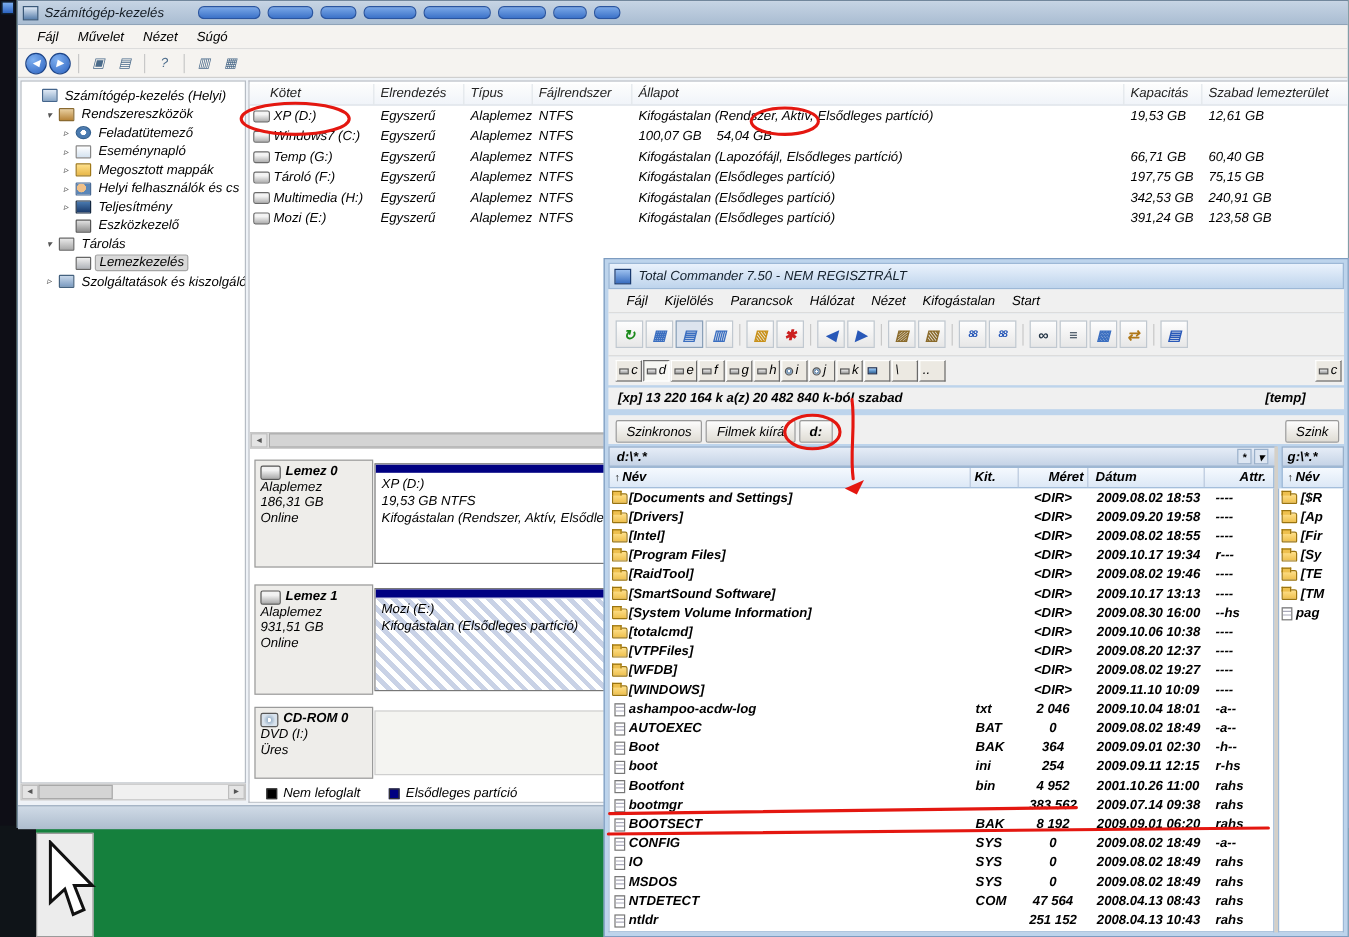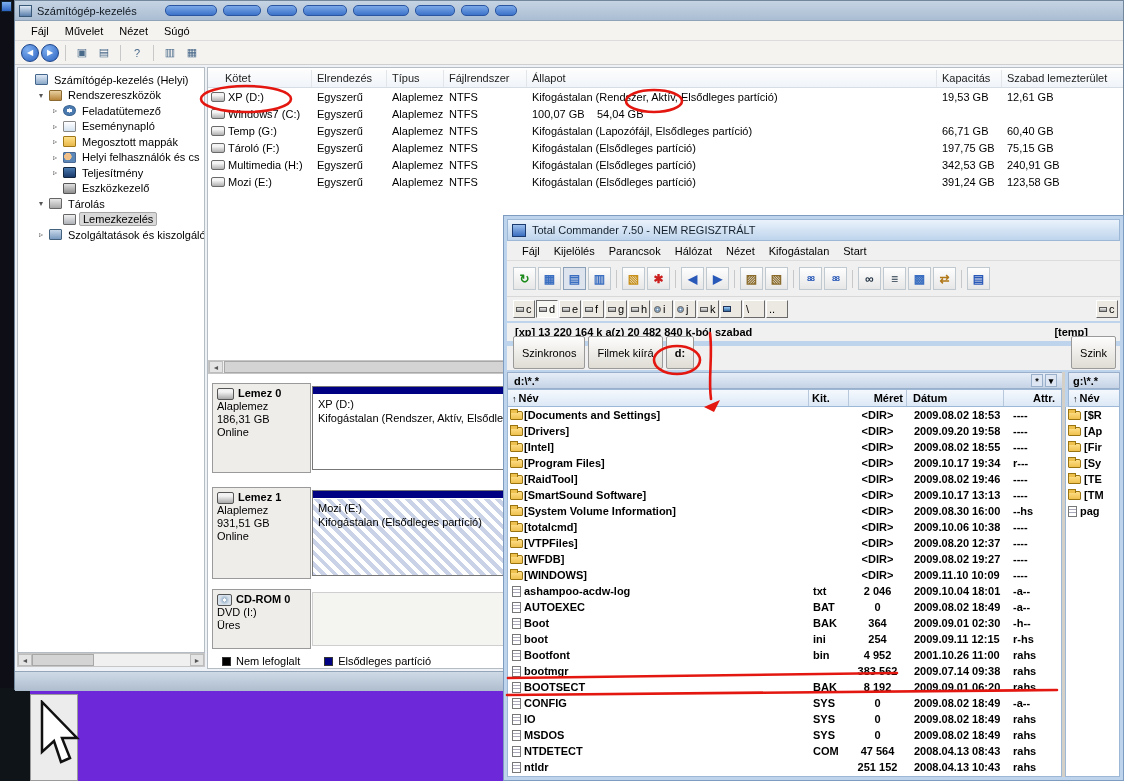--- a/index.html
+++ b/index.html
@@ -1,18 +1,18 @@
 <!DOCTYPE html>
 <html style="--anno: #e41710;"><head>
 <meta charset="utf-8">
 <style>
   * { margin:0; padding:0; box-sizing:border-box; }
   body { font-family:"Liberation Sans", sans-serif; background:#444; }
   .screen { position:relative; width:1124px; height:781px; overflow:hidden;
-            background:#6d28d9; font-size:11px; color:#000; }
+            background:#15803d; font-size:11px; color:#000;font-style:italic; }
 
   
   .left-strip { position:absolute; left:0; top:0; width:14px; height:781px; background:#0e0e16; z-index:0; }
   .tl-icon { position:absolute; left:1px; top:1px; width:11px; height:11px; background:linear-gradient(#7fb0f0,#2b62c0); border:1px solid #123; z-index:3;}
   .desk-dark { position:absolute; left:0; top:688px; width:30px; height:93px; background:#0f1418; z-index:1; }
   .desk-white{ position:absolute; left:30px; top:694px; width:48px; height:87px; background:#ececec; border:1px solid #9a9a9a; z-index:1; }
   .cursor-svg{ position:absolute; left:40px; top:700px; z-index:2; }
 
   
   .cm { position:absolute; left:14px; top:0; width:1110px; height:690px; background:#eef2f7;
@@ -125,21 +125,21 @@
   .dbtn { width:22px; height:18px; background:#ece9e2; border:1px solid; border-color:#fff #6a6a6a #6a6a6a #fff;
         display:flex; align-items:center; gap:2px; padding:0 2px; font-size:11px; }
   .dbtn.active { border-color:#6a6a6a #fff #fff #6a6a6a; background:#f7f7f3; }
   .dbtn.right-c { margin-left:auto; }
   .dglyph { width:8px; height:5px; background:linear-gradient(#eee,#999); border:1px solid #555; flex:none;}
   .dglyph.cd { width:7px; height:7px; border-radius:50%; background:radial-gradient(#fff 25%,#68a 30%,#cde); }
   .dglyph.net { width:8px; height:6px; background:linear-gradient(#9cf,#369); border:1px solid #235;}
   .tc-info { top:107px; height:18px; display:flex; align-items:center; padding:0 4px 0 8px; font-weight:bold; }
   .tc-temp { margin-left:auto; padding-right:28px; }
   .tc-tabs { top:130px; height:24px; display:flex; align-items:flex-end; gap:3px; padding:0 4px 1px 6px; }
-  .tab { height:33px; padding:0 8px; display:flex; align-items:center;
+  .tab { height:19px; padding:0 8px; display:flex; align-items:center;
         background:linear-gradient(#fdfdfd,#dfdcd4); border:1px solid #9a9a9a; border-radius:2px; }
   .tab.dirtab { font-weight:bold; }
   .tab.right-cut { margin-left:auto; }
   .tc-path { top:156px; height:17px; background:transparent; }
   .pbar-left { position:absolute; left:0; top:0; width:557px; height:17px;
         background:linear-gradient(#e6edf7,#c5d3e6); border:1px solid #9ab0ca;
         display:flex; align-items:center; padding-left:6px; font-weight:bold; }
   .pbar-btns { position:absolute; right:6px; top:1px; display:flex; gap:2px; }
   .pbar-btns span { width:12px; height:13px; font-size:9px; background:#dde6f2; border:1px solid #9ab0ca;
         display:flex; align-items:center; justify-content:center; }
@@ -388,20 +388,21 @@
                   <span>Lemez 0</span>
                 </div>
                 <div>Alaplemez</div>
                 <div>186,31 GB</div>
                 <div>Online</div>
               </div>
               <div class="pbox">
                 <div class="pbar" style="background: rgb(0, 0, 130);"></div>
                 <div class="pbody">
                   <div>XP (D:)</div>
+                  <div>19,53 GB NTFS</div>
                   <div>Kifogástalan (Rendszer, Aktív, Elsődleges partíció)</div>
                 </div>
               </div>
             </div>
             <div class="disk-group" style="top: 419px; height: 92px;">
               <div class="disk-label">
                 <div class="disk-name-row">
                   <span class="big-drive-icon"></span>
                   <span>Lemez 1</span>
                 </div>

